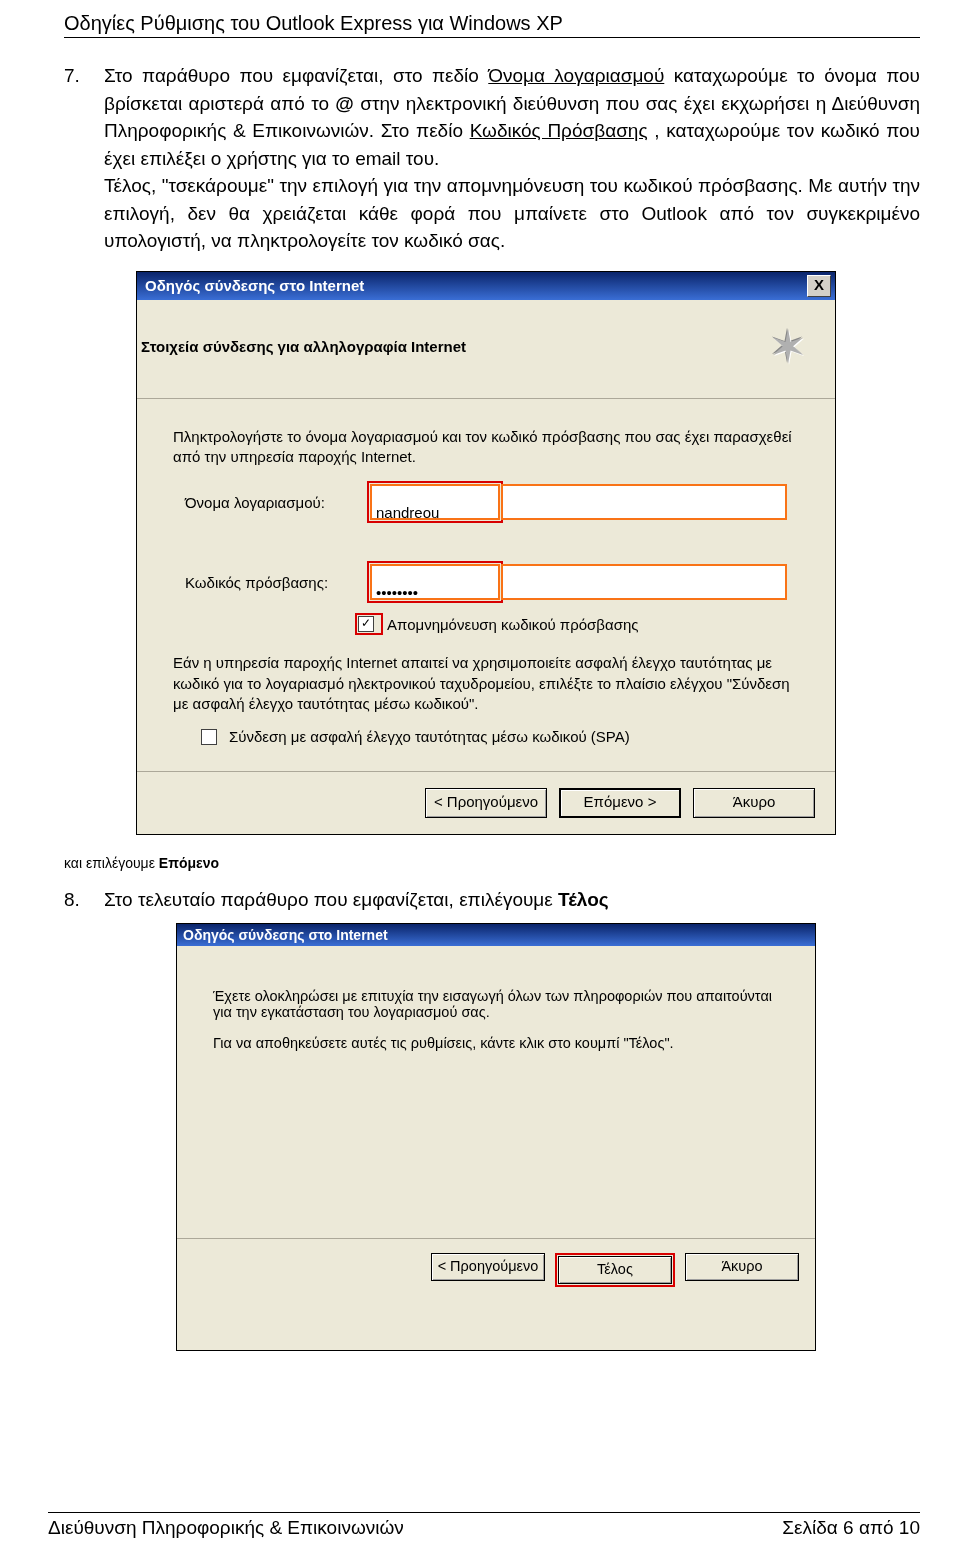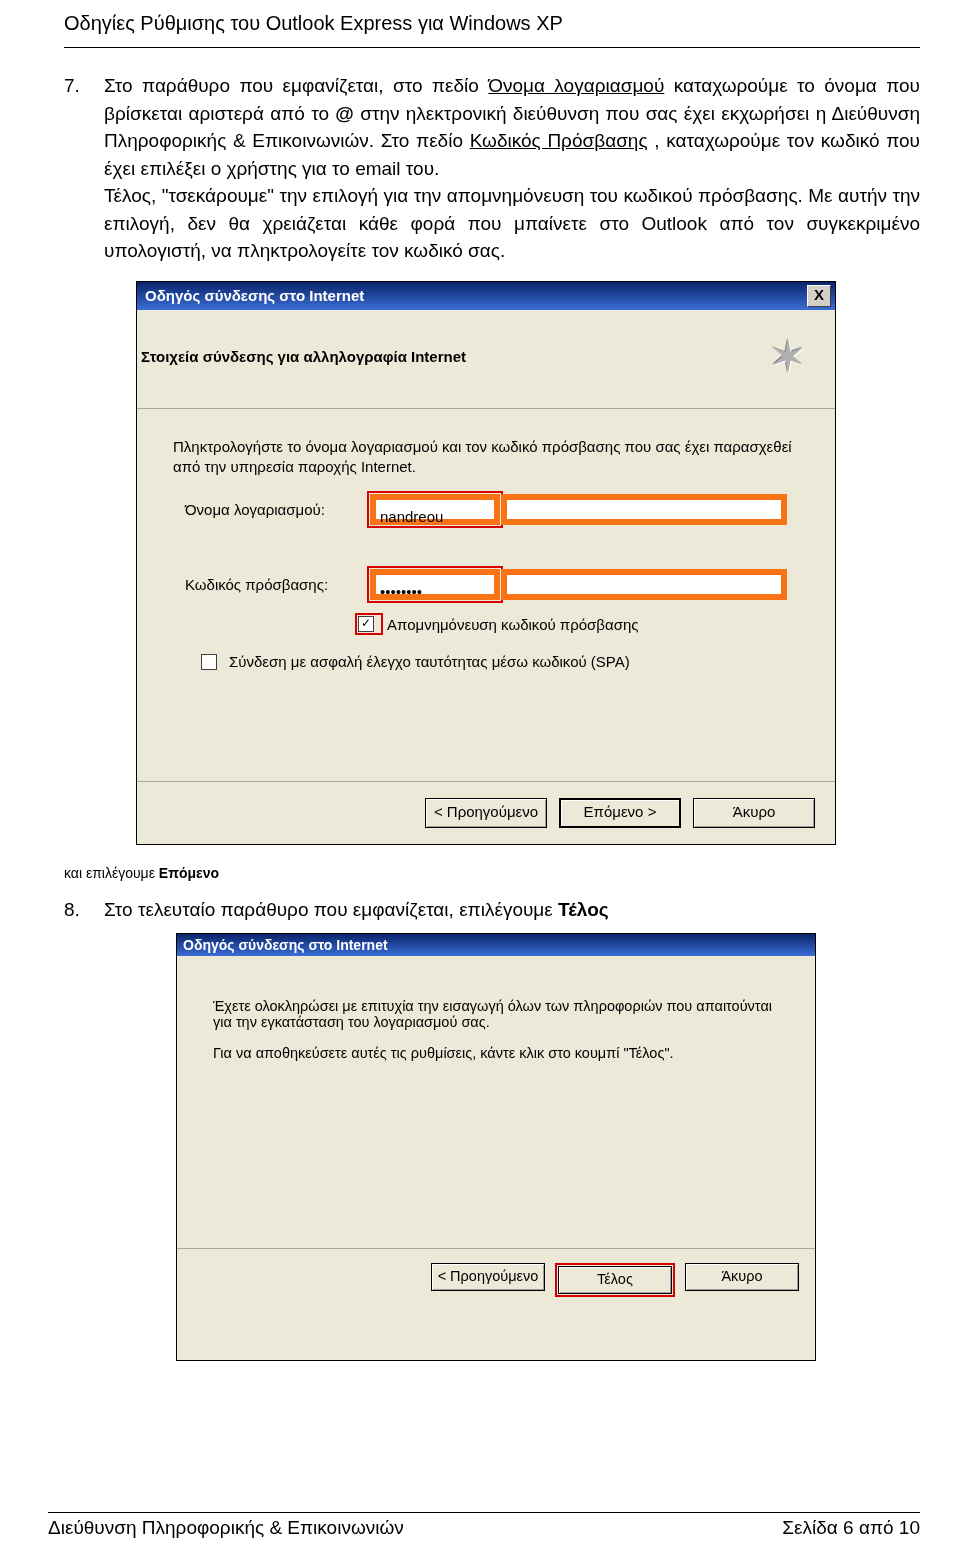--- a/index.html
+++ b/index.html
@@ -12,21 +12,21 @@
     background: #fff;
   }
   .page {
     padding: 12px 40px 12px 64px;
     box-sizing: border-box;
     min-height: 1549px;
     position: relative;
   }
   .doc-title {
     font-size: 20px;
-    margin: 0 0 12px 0;
+    margin: 0 0 2px 0;
   }
   .hr {
     border: none;
     border-top: 1.5px solid #000;
     margin: 0 0 24px 0;
   }
   .para {
     display: flex;
     align-items: flex-start;
     margin: 8px 0 16px 0;
@@ -107,24 +107,24 @@
   .dlg-body {
     padding: 28px 36px 14px 36px;
     font-size: 15px;
     min-height: 330px;
   }
   .dlg-body p { margin: 0 0 14px 0; line-height: 1.35; }
   .row { display: flex; align-items: center; margin: 10px 12px; }
   .row .label { width: 182px; }
   .row .field {
     flex: 1;
-    height: 31px;
+    height: 24px;
     background: #fff;
-    border: 6px solid #f97316;
-    padding: 6px 4px;
+    border: 2px solid #f97316;
+    padding: 16px 4px;
     line-height: 22px;
     box-sizing: border-box;
     font-size: 15px;
   }
   .hl-wrap { display:inline-block; border:2px solid #d80000; padding:1px; }
   .short { width: 130px; flex: 0 0 130px; }
   .pwbox { width: 130px; flex: 0 0 130px; }
   .chk-row { display: flex; align-items: center; margin: 6px 0 18px 182px; }
   .chkbox {
     width: 14px; height: 14px;
@@ -263,20 +263,21 @@
         <div class="field" style="margin-left:-2px;"></div>
       </div>
 
       <div class="chk-row">
         <span class="hl-wrap">
           <div class="chkbox">✓</div>
         </span>
         <span style="margin-left:4px;">Απομνημόνευση κωδικού πρόσβασης</span>
       </div>
 
+      <p>Εάν η υπηρεσία παροχής Internet απαιτεί να χρησιμοποιείτε ασφαλή έλεγχο ταυτότητας με κωδικό για το λογαριασμό ηλεκτρονικού ταχυδρομείου, επιλέξτε το πλαίσιο ελέγχου "Σύνδεση με ασφαλή έλεγχο ταυτότητας μέσω κωδικού".</p>
 
       <div class="chk-row2">
         <div class="chkbox"></div>
         <span style="margin-left:6px;text-align:right;">Σύνδεση με ασφαλή έλεγχο ταυτότητας μέσω κωδικού (SPA)</span>
       </div>
     </div>
     <div class="dlg-buttons">
       <div class="btn">&lt; Προηγούμενο</div>
       <div class="btn emph">Επόμενο &gt;</div>
       <div class="btn">Άκυρο</div>

